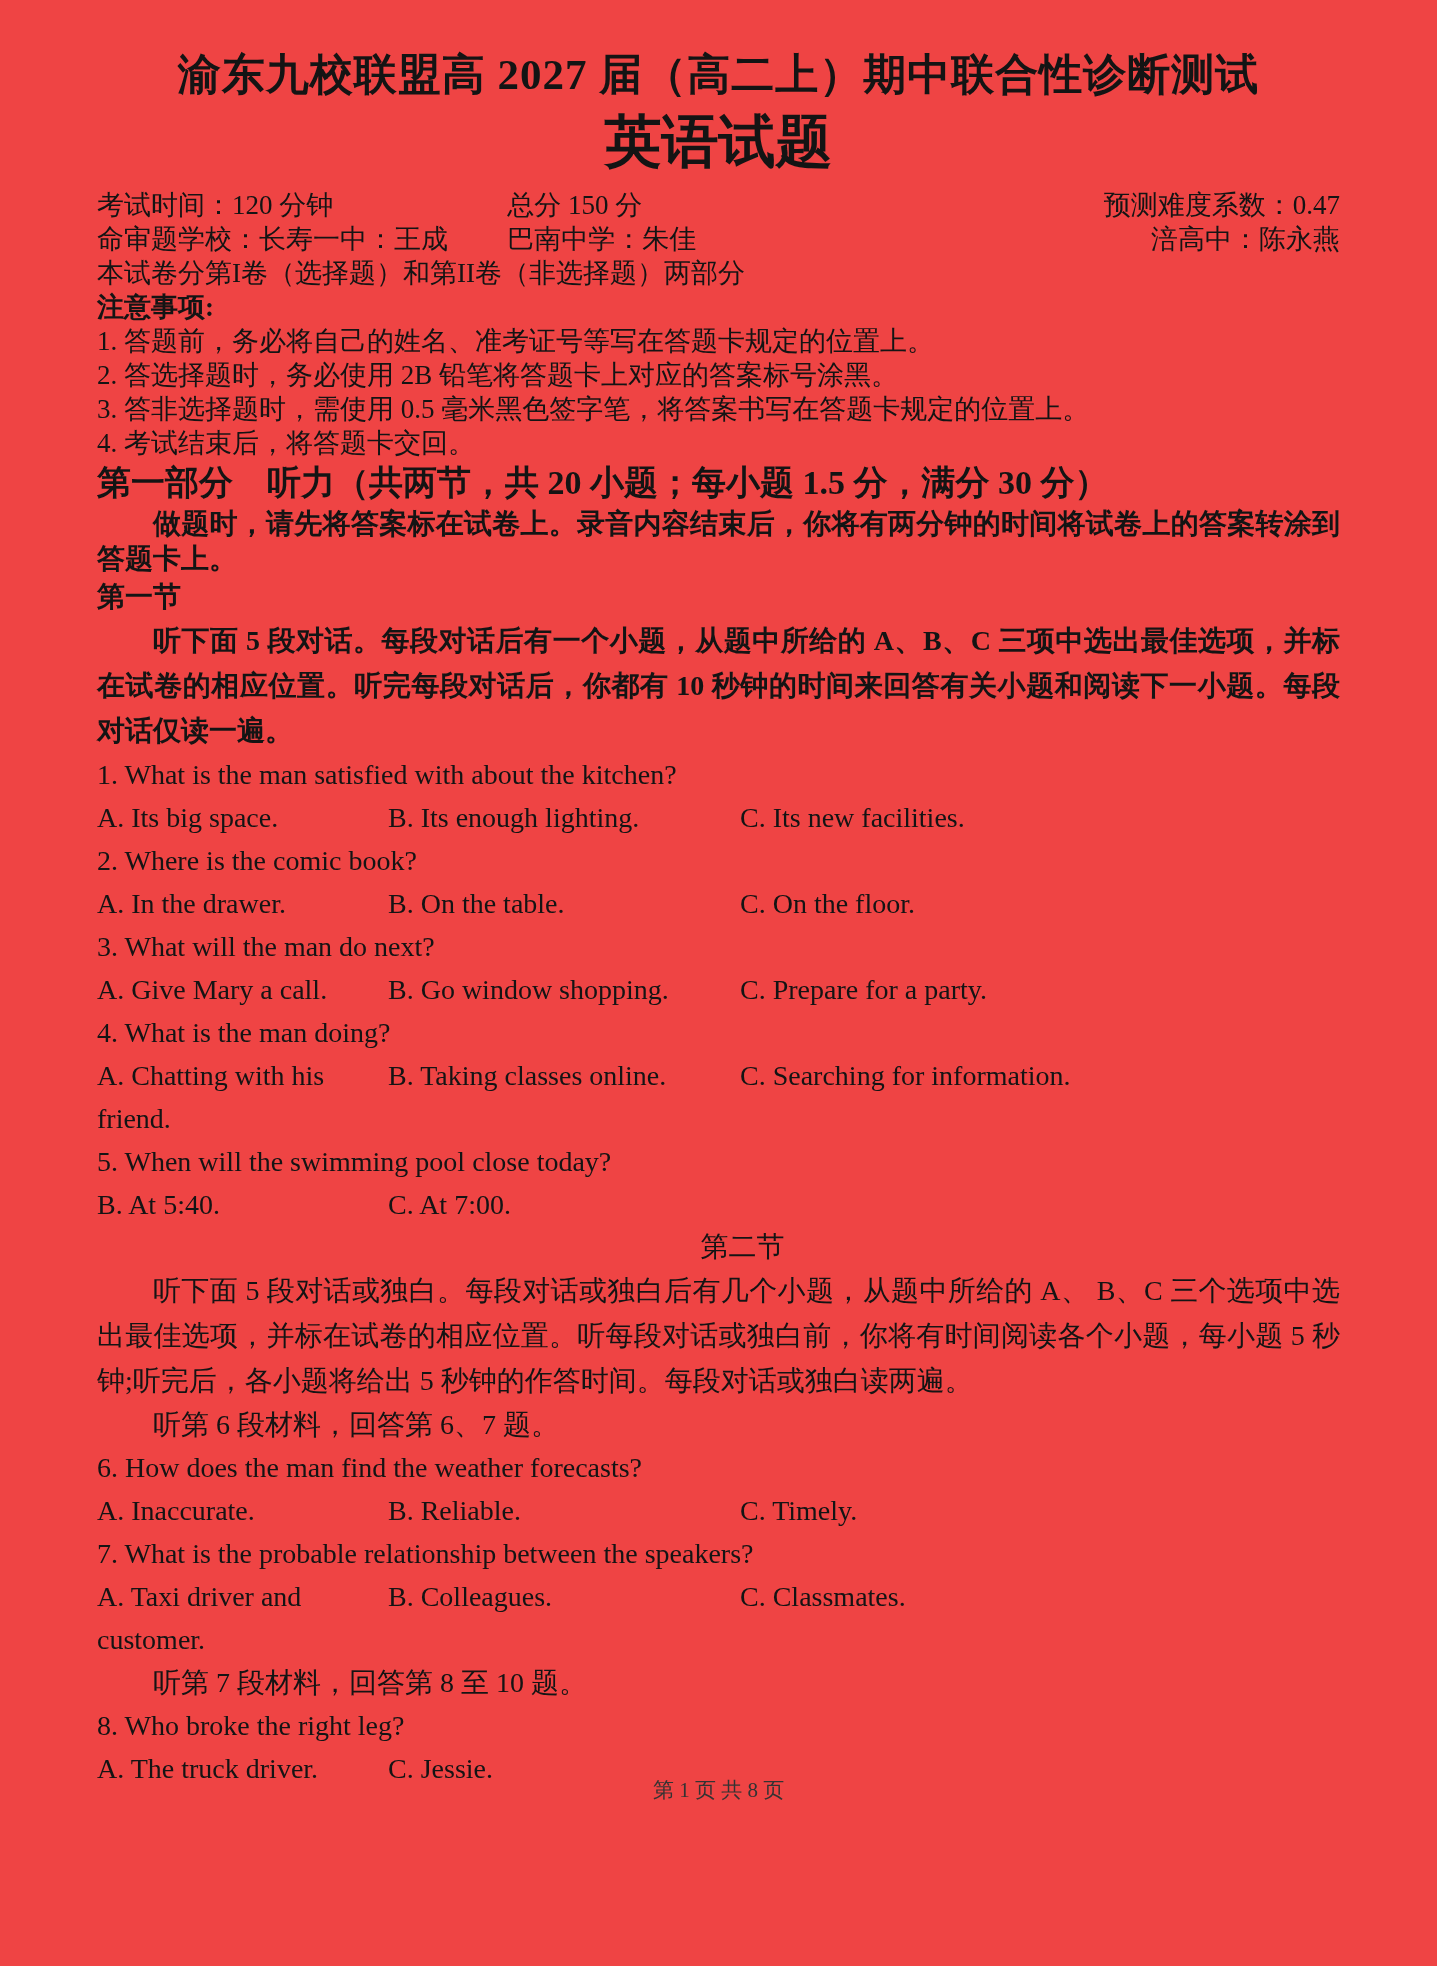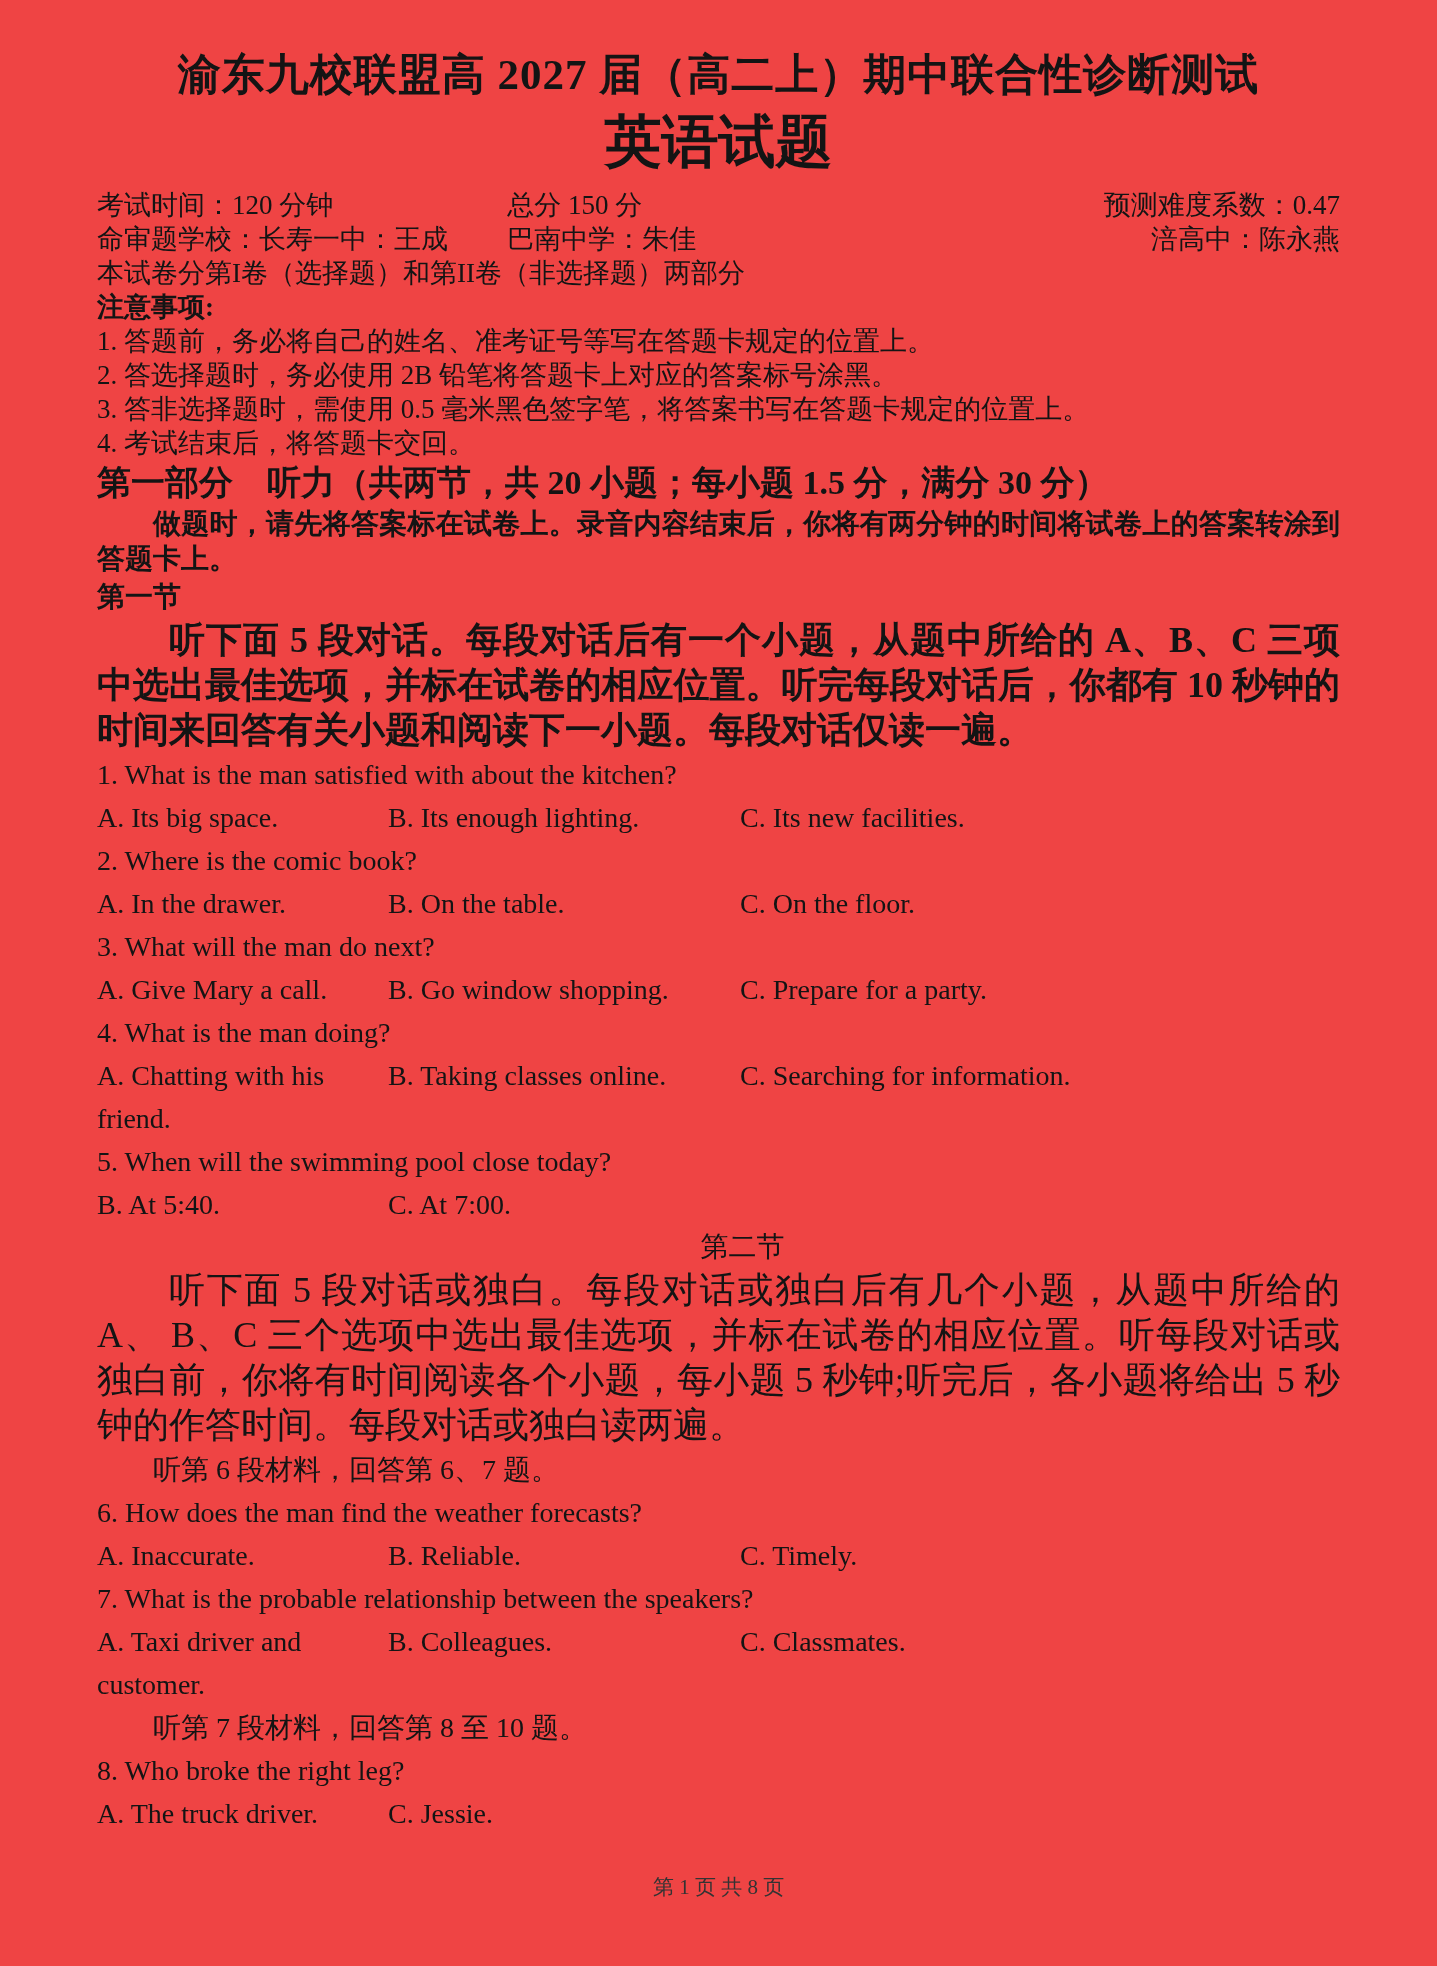--- a/index.html
+++ b/index.html
@@ -15,26 +15,26 @@
   .meta-left{width:33%;}
   .meta-center{flex:1;}
   .meta-right{text-align:right;}
   .intro-line{font-size:27px;line-height:34px;}
   .notice-title{font-weight:bold;}
   .part1-heading{font-size:34px;font-weight:bold;line-height:46px;}
   .part1-intro{font-size:28px;font-weight:bold;line-height:35px;text-indent:2em;text-align:justify;}
   .sec-heading{font-size:28px;line-height:42px;}
   .sec-heading.bold{font-weight:bold;}
   .sec-heading.indented{padding-left:48px;text-align:center;}
-  .sec-instructions{font-size:36px;line-height:45px;text-indent:2em;text-align:justify;}
+  .sec-instructions{font-size:28px;line-height:45px;text-indent:2em;text-align:justify;}
   .sec-instructions.bold{font-weight:bold;}
   .question-line{font-size:28px;line-height:43px;}
   .options-row{display:grid;grid-template-columns:291px 352px auto;font-size:28px;line-height:43px;}
   .material-line{font-size:28px;line-height:43px;text-indent:2em;}
-  .footer{position:absolute;left:0;right:0;top:1873px;text-align:center;font-size:21px;color:#333;}
+  .footer{position:absolute;left:0;right:0;top:1776px;text-align:center;font-size:21px;color:#333;}
 </style>
 </head>
 <body>
 
 <div class="page">
 
   <div class="doc-title">渝东九校联盟高 2027 届（高二上）期中联合性诊断测试</div>
   <div class="doc-subtitle">英语试题</div>
 
   <div class="meta">

